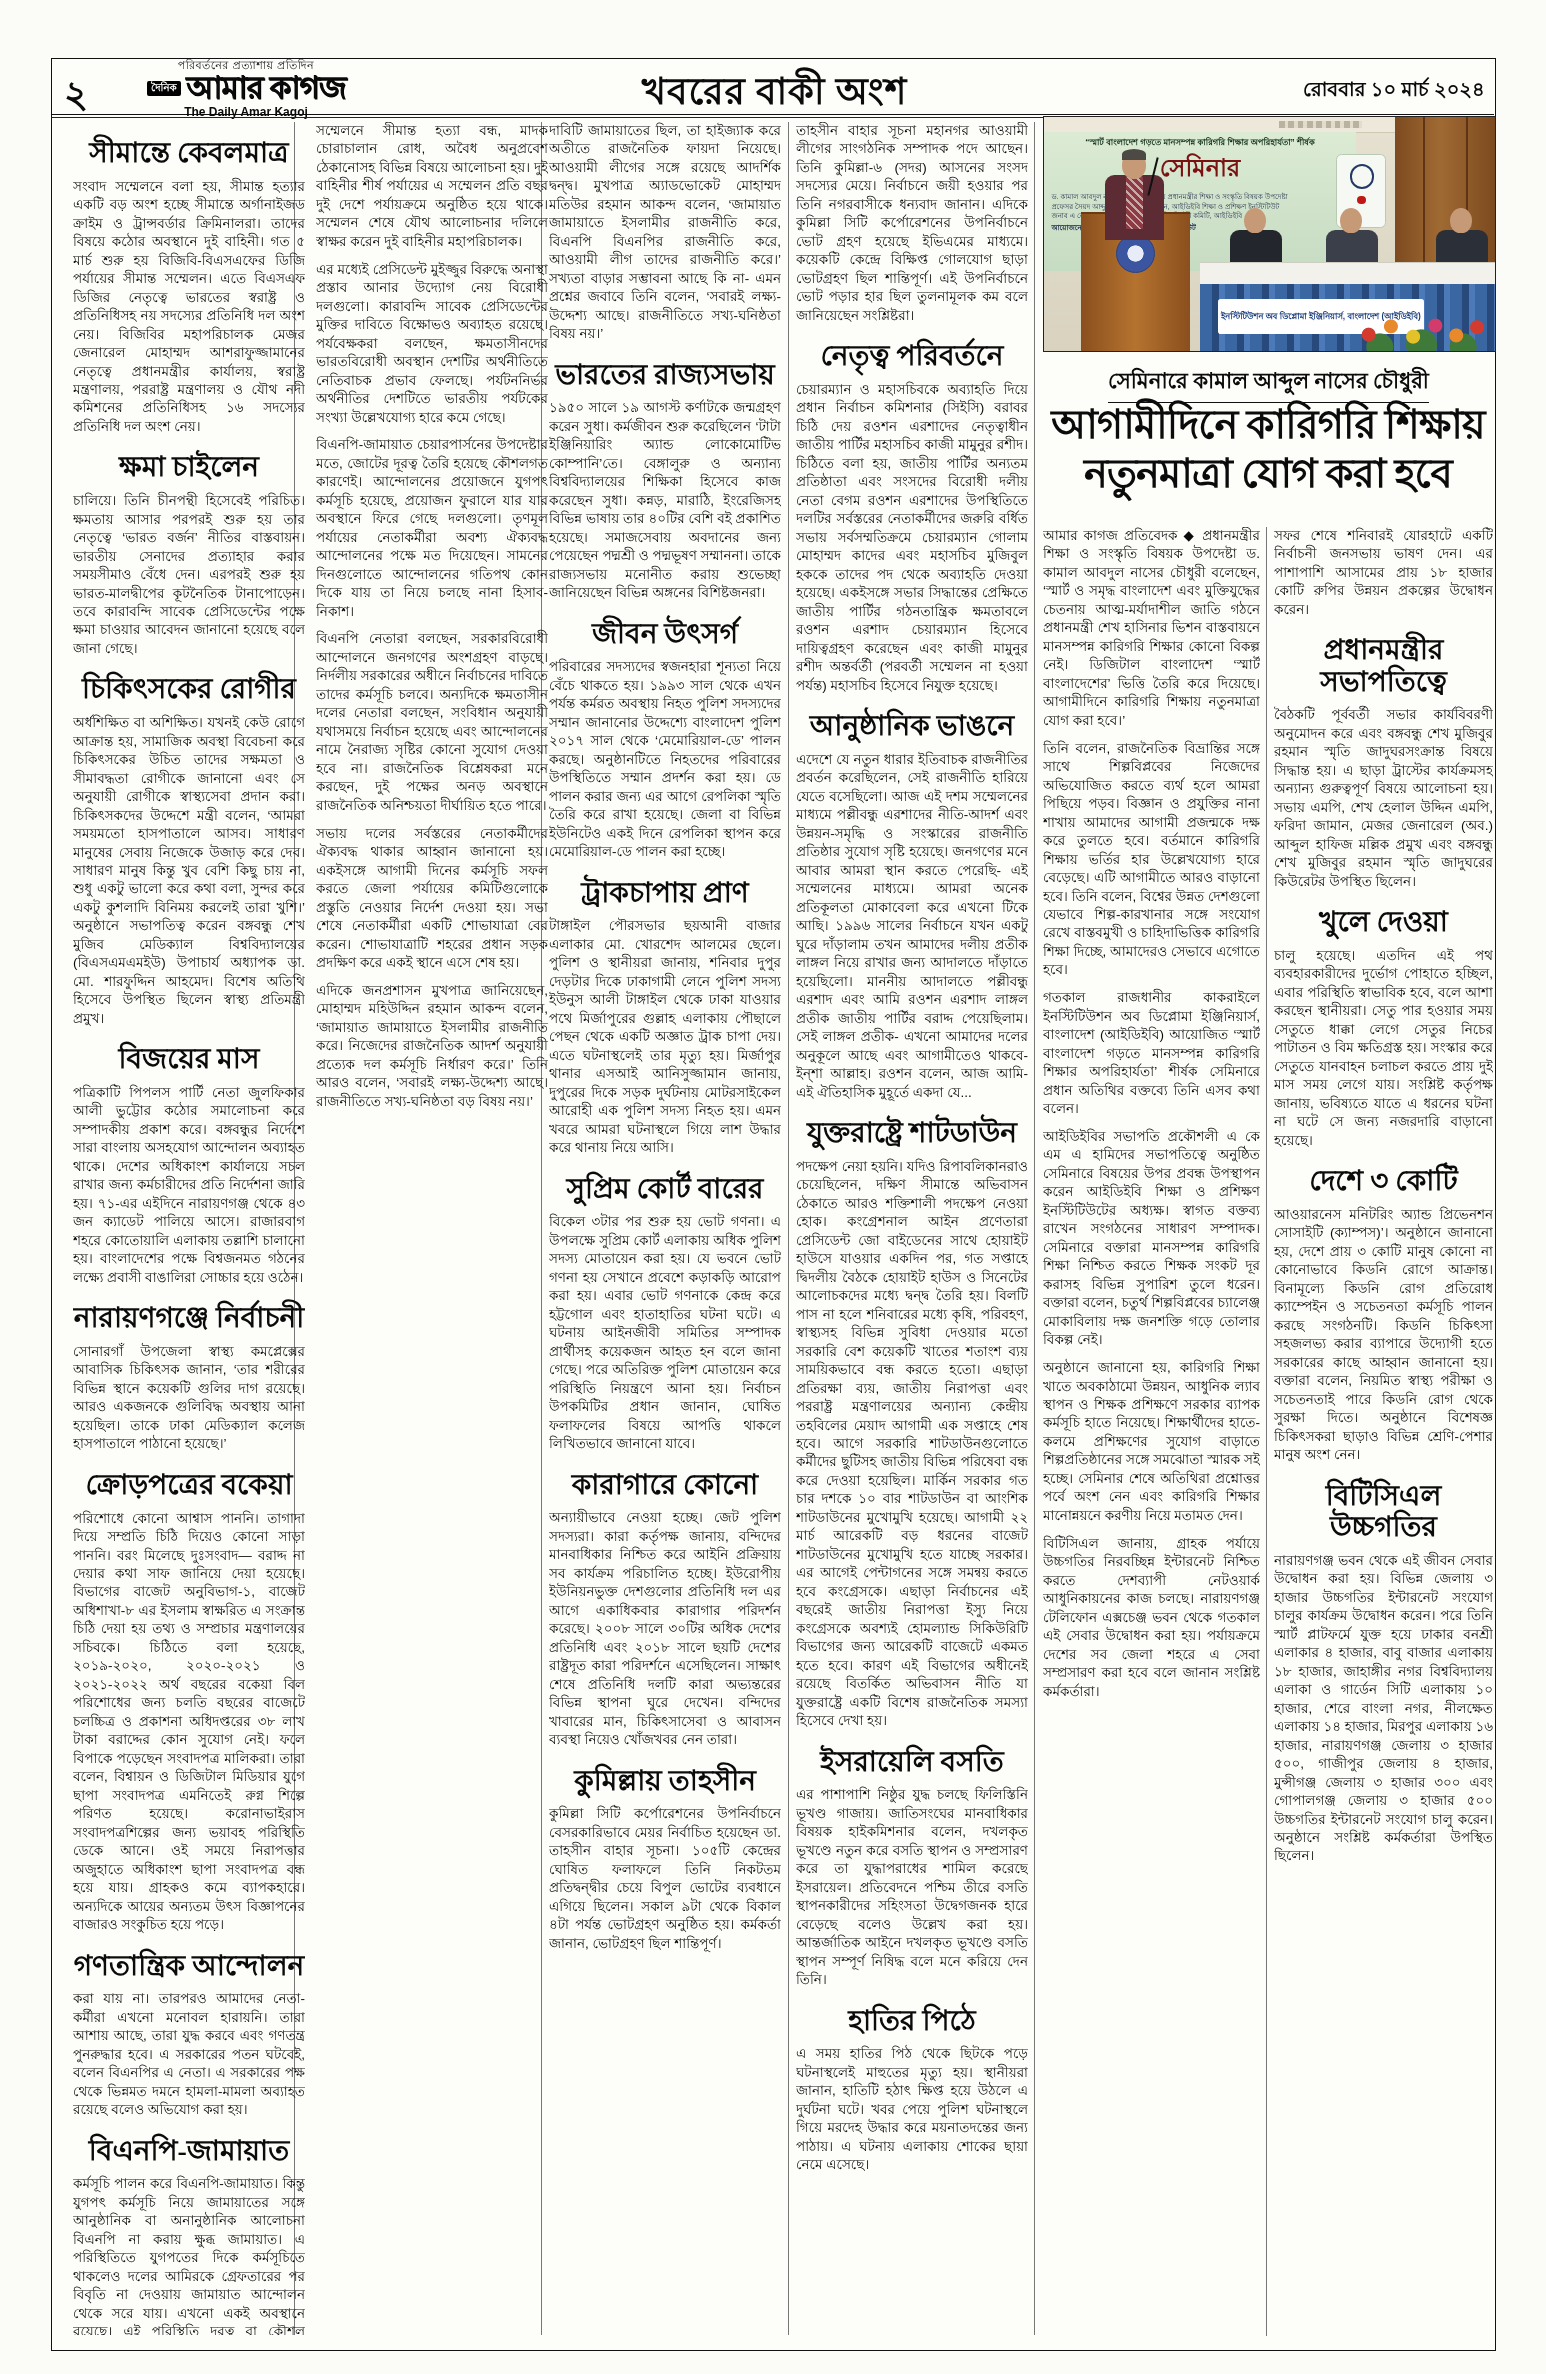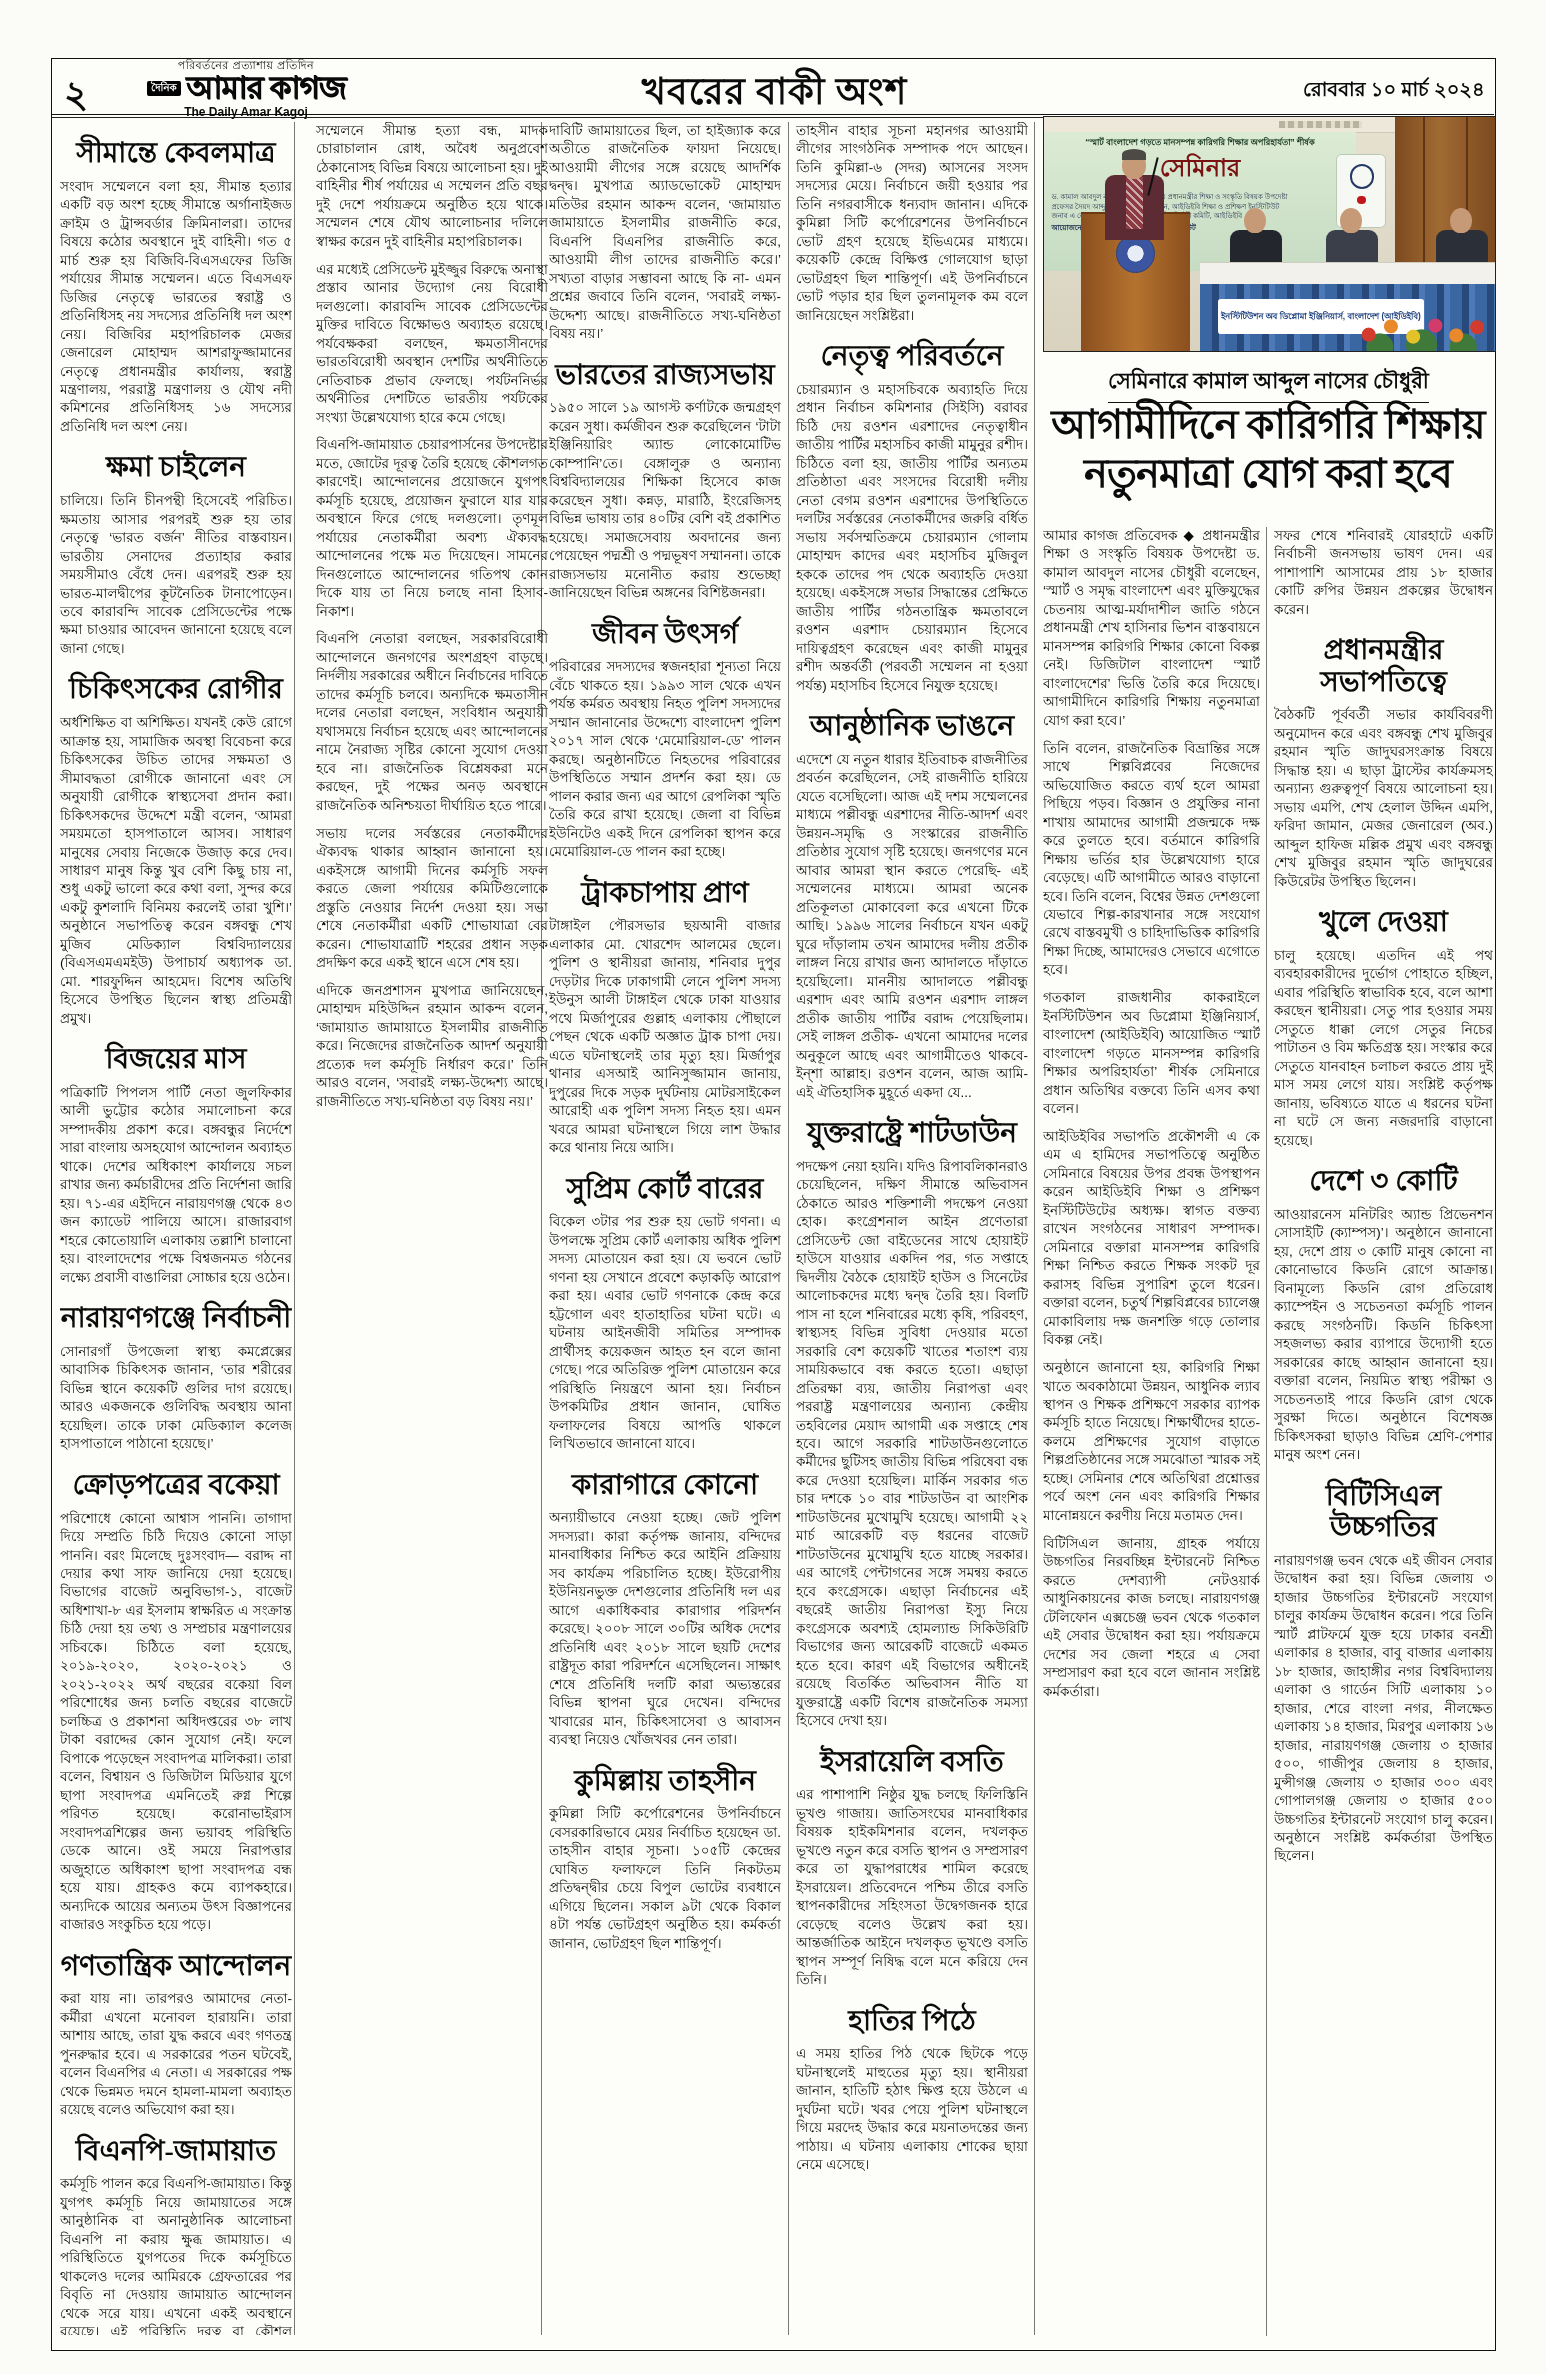--- a/index.html
+++ b/index.html
@@ -17,21 +17,21 @@
   .masthead{position:absolute;left:56px;top:1.9px;width:278px;text-align:center;line-height:1.05;}
   .tagline{font-size:11px;letter-spacing:0.5px;}
   .logo-row{display:flex;align-items:center;justify-content:center;gap:4.6px;margin-top:0.9px;text-align:right;}
   .daily-chip{background:#000;color:#fff;font-size:10.2px;font-weight:700;padding:1.9px 4.6px;border-radius:1.9px;}
   .logo-bn{font-size:31px;font-weight:900;font-family:"Liberation Serif",serif;letter-spacing:-0.9px;text-shadow:0.9px 0.9px 0 #000;}
   .logo-en{font-size:12px;font-weight:700;font-family:Liberation Sans, sans-serif;margin-top:0.9px;}
   .section-title{position:absolute;left:445px;top:3.7px;width:557px;text-align:center;font-size:37px;font-weight:800;font-family:"Liberation Serif",serif;letter-spacing:0.9px;}
   .issue-date{position:absolute;right:9.3px;top:16.7px;font-size:19.5px;font-weight:600;}
   
   .col{position:absolute;top:122px;height:2213px;overflow:hidden;}
-  .c1{left:60px;width:232px;} .c2{left:302px;width:232px;margin-left:14px;}
+  .c1{left:73px;width:232px;} .c2{left:302px;width:232px;margin-left:14px;}
   .c3{left:549px;width:232px;} .c4{left:796px;width:232px;}
   .c5{left:1043px;top:527px;height:1809px;width:217px;}
   .c6{left:1274px;top:527px;height:1809px;width:219px;}
   .vrule{position:absolute;width:0.9px;background:#777;top:122px;height:2213px;}
   .vr1{left:294px;} .vr2{left:541px;} .vr3{left:788px;} .vr4{left:1034px;}
   .vr5{left:1266px;top:527px;height:1809px;}
   .col-head{font-size:28px;font-weight:800;text-align:center;margin:15px 0 9.3px;line-height:1.12;font-family:"Liberation Serif",serif;}
   .col-body{font-size:13.5px;line-height:1.37;text-align:justify;margin:0 0 9.3px;}
   
   .photo{position:absolute;left:1043px;top:116px;width:451px;height:234px;border:0.9px solid #222;background:linear-gradient(#e7e1d1,#d8d2bf);overflow:hidden;}

